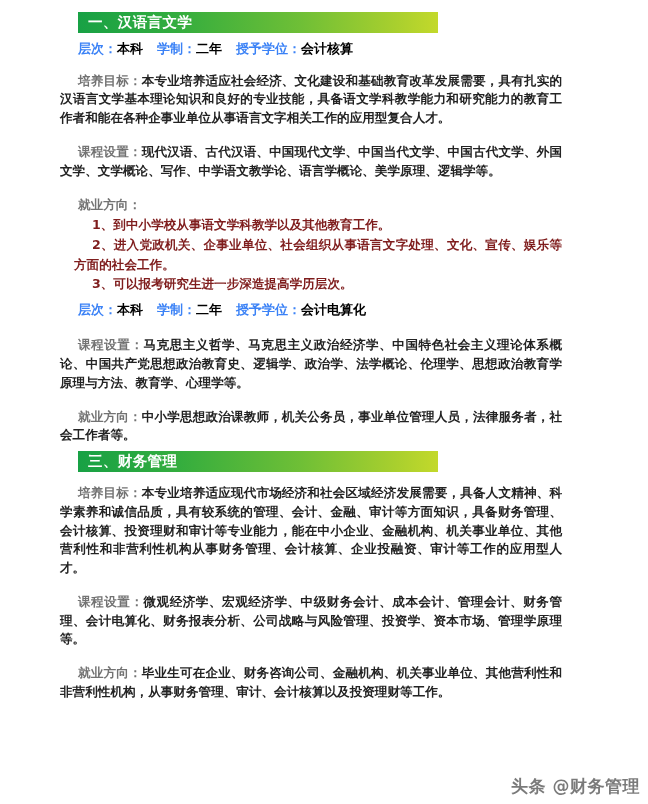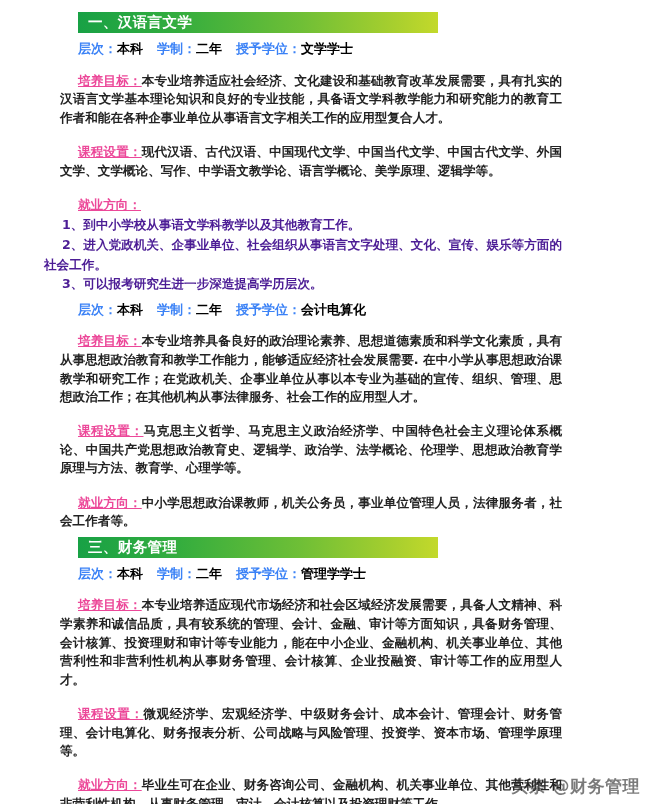--- a/index.html
+++ b/index.html
@@ -82,41 +82,40 @@
     font-size: 12.6px;
     line-height: 18.6px;
     color: #232323;
     text-align: justify;
     text-justify: inter-ideograph;
     font-weight: bold;
     text-indent: 18px;
     margin-bottom: 1px;
   }
   .para .plabel {
-    color: #ec4899;
+    color: #737373;
     font-weight: bold;
-    text-decoration: underline;
   }
   .para .ptext {
     color: #232323;
     font-weight: bold;
   }
 
   
   .numlist {
     margin: 0;
     padding: 0;
     list-style: none;
   }
   .numlist li {
-    margin-left: 44px;
+    margin-left: 74px;
     margin-right: 86px;
     font-size: 12.6px;
     line-height: 19.6px;
-    color: #4c1d95;
+    color: #7f1d1d;
     font-weight: bold;
     text-align: justify;
     text-justify: inter-ideograph;
     text-indent: 18px;
   }
 
   .spacer-sm { height: 5px; }
   .spacer-xs { height: 2px; }
 
   
@@ -136,55 +135,51 @@
 <body>
 
 <div id="doc">
   <div class="page-inner">
 
     <div class="section">
       <div class="sec-header">
         <span class="sec-header-title">一、汉语言文学</span>
       </div>
       <div class="meta-line">
-        <span class="mlabel">层次：</span><span class="mval">本科</span><span class="meta-gap"></span><span class="mlabel">学制：</span><span class="mval">二年</span><span class="meta-gap"></span><span class="mlabel">授予学位：</span><span class="mval">文学学士</span>
+        <span class="mlabel">层次：</span><span class="mval">本科</span><span class="meta-gap"></span><span class="mlabel">学制：</span><span class="mval">二年</span><span class="meta-gap"></span><span class="mlabel">授予学位：</span><span class="mval">会计核算</span>
       </div>
       <p class="para"><span class="plabel">培养目标：</span><span class="ptext">本专业培养适应社会经济、文化建设和基础教育改革发展需要，具有扎实的汉语言文学基本理论知识和良好的专业技能，具备语文学科教学能力和研究能力的教育工作者和能在各种企事业单位从事语言文字相关工作的应用型复合人才。</span></p>
       <div class="spacer-xs"></div>
       <p class="para"><span class="plabel">课程设置：</span><span class="ptext">现代汉语、古代汉语、中国现代文学、中国当代文学、中国古代文学、外国文学、文学概论、写作、中学语文教学论、语言学概论、美学原理、逻辑学等。</span></p>
       <div class="spacer-xs"></div>
       <p class="para" style=""><span class="plabel">就业方向：</span><span class="ptext"></span></p>
       <ul class="numlist">
         <li>1、到中小学校从事语文学科教学以及其他教育工作。</li>
         <li>2、进入党政机关、企事业单位、社会组织从事语言文字处理、文化、宣传、娱乐等方面的社会工作。</li>
         <li>3、可以报考研究生进一步深造提高学历层次。</li>
       </ul>
     </div>
 
     <div class="spacer-sm"></div>
 
     <div class="section">
       <div class="meta-line">
         <span class="mlabel">层次：</span><span class="mval">本科</span><span class="meta-gap"></span><span class="mlabel">学制：</span><span class="mval">二年</span><span class="meta-gap"></span><span class="mlabel">授予学位：</span><span class="mval">会计电算化</span>
       </div>
-      <p class="para"><span class="plabel">培养目标：</span><span class="ptext">本专业培养具备良好的政治理论素养、思想道德素质和科学文化素质，具有从事思想政治教育和教学工作能力，能够适应经济社会发展需要. 在中小学从事思想政治课教学和研究工作；在党政机关、企事业单位从事以本专业为基础的宣传、组织、管理、思想政治工作；在其他机构从事法律服务、社会工作的应用型人才。</span></p>
       <div class="spacer-xs"></div>
       <p class="para"><span class="plabel">课程设置：</span><span class="ptext">马克思主义哲学、马克思主义政治经济学、中国特色社会主义理论体系概论、中国共产党思想政治教育史、逻辑学、政治学、法学概论、伦理学、思想政治教育学原理与方法、教育学、心理学等。</span></p>
       <div class="spacer-xs"></div>
       <p class="para"><span class="plabel">就业方向：</span><span class="ptext">中小学思想政治课教师，机关公务员，事业单位管理人员，法律服务者，社会工作者等。</span></p>
     </div>
 
     <div class="spacer-sm"></div>
 
     <div class="section">
       <div class="sec-header">
         <span class="sec-header-title">三、财务管理</span>
-      </div>
-      <div class="meta-line">
-        <span class="mlabel">层次：</span><span class="mval">本科</span><span class="meta-gap"></span><span class="mlabel">学制：</span><span class="mval">二年</span><span class="meta-gap"></span><span class="mlabel">授予学位：</span><span class="mval">管理学学士</span>
       </div>
       <p class="para"><span class="plabel">培养目标：</span><span class="ptext">本专业培养适应现代市场经济和社会区域经济发展需要，具备人文精神、科学素养和诚信品质，具有较系统的管理、会计、金融、审计等方面知识，具备财务管理、会计核算、投资理财和审计等专业能力，能在中小企业、金融机构、机关事业单位、其他营利性和非营利性机构从事财务管理、会计核算、企业投融资、审计等工作的应用型人才。</span></p>
       <div class="spacer-xs"></div>
       <p class="para"><span class="plabel">课程设置：</span><span class="ptext">微观经济学、宏观经济学、中级财务会计、成本会计、管理会计、财务管理、会计电算化、财务报表分析、公司战略与风险管理、投资学、资本市场、管理学原理等。</span></p>
       <div class="spacer-xs"></div>
       <p class="para"><span class="plabel">就业方向：</span><span class="ptext">毕业生可在企业、财务咨询公司、金融机构、机关事业单位、其他营利性和非营利性机构，从事财务管理、审计、会计核算以及投资理财等工作。</span></p>
     </div>
 
   </div>
 

